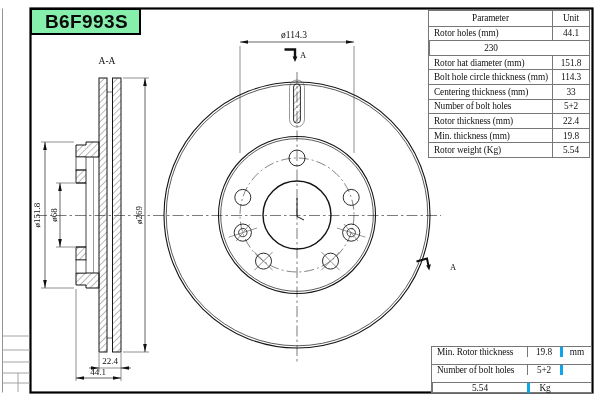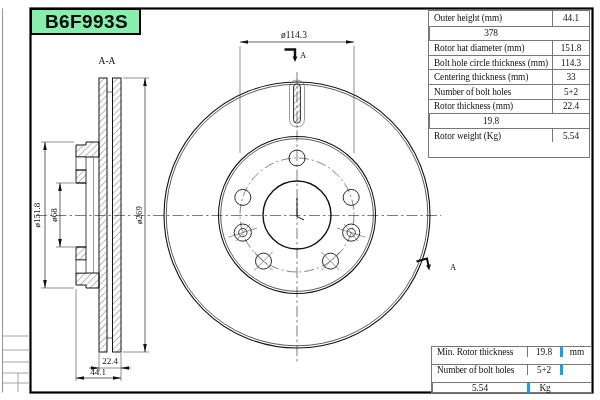--- a/index.html
+++ b/index.html
@@ -175,26 +175,30 @@
       <path d="M426.2,265.4 L430.9,264.2 L429.2,270.6 Z" fill="#111"></path>
       <text class="cad-text" x="453" y="270" font-size="8.5" text-anchor="middle">A</text>
     </g>
   </svg>
 
   <div class="title-box">
     <span>B6F993S</span>
   </div>
 
   <div class="spec-table">
-    <div class="spec-row">
-      <div class="spec-param">Outer height (mm)</div>
+    <div class="spec-row spec-head">
+      <div class="spec-param">Parameter</div>
+      <div class="spec-value">Unit</div>
+    </div>
+    <div class="spec-row">
+      <div class="spec-param">Rotor holes (mm)</div>
       <div class="spec-value">44.1</div>
     </div>
     <div class="spec-row">
-      <div class="spec-value">378</div>
+      <div class="spec-value">230</div>
     </div>
     <div class="spec-row">
       <div class="spec-param">Rotor hat diameter (mm)</div>
       <div class="spec-value">151.8</div>
     </div>
     <div class="spec-row">
       <div class="spec-param">Bolt hole circle thickness (mm)</div>
       <div class="spec-value">114.3</div>
     </div>
     <div class="spec-row">
@@ -203,20 +207,21 @@
     </div>
     <div class="spec-row">
       <div class="spec-param">Number of bolt holes</div>
       <div class="spec-value">5+2</div>
     </div>
     <div class="spec-row">
       <div class="spec-param">Rotor thickness (mm)</div>
       <div class="spec-value">22.4</div>
     </div>
     <div class="spec-row">
+      <div class="spec-param">Min. thickness (mm)</div>
       <div class="spec-value">19.8</div>
     </div>
     <div class="spec-row">
       <div class="spec-param">Rotor weight (Kg)</div>
       <div class="spec-value">5.54</div>
     </div>
   </div>
 
   <div class="sum-table">
     <div class="sum-row">

